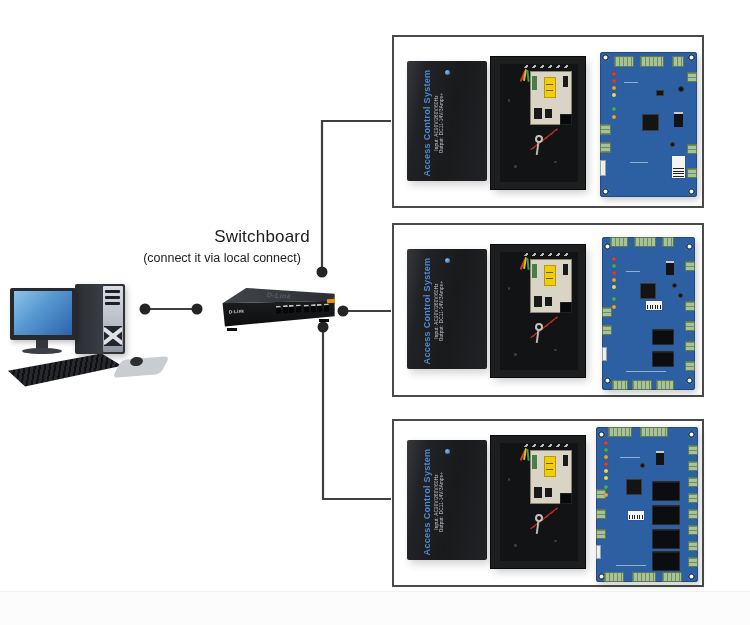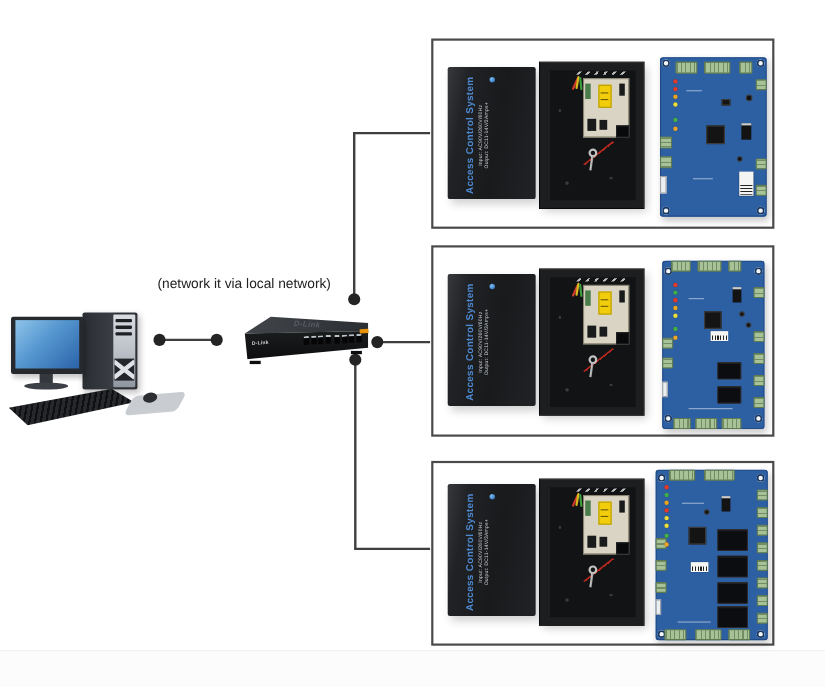--- a/index.html
+++ b/index.html
@@ -168,21 +168,22 @@
     <div class="pc-monitor">
       <div class="pc-screen"></div>
     </div>
     <div class="pc-neck"></div>
     <div class="pc-base"></div>
     <div class="pc-keyboard"></div>
     <div class="pc-pad"></div>
     <div class="pc-mouse"></div>
   </div>
 
-  <div class="sw-sub">(network it via local network)</div>
+  <div class="sw-title">Switchboard</div>
+  <div class="sw-sub">(connect it via local connect)</div>
 
   <div class="nsw">
     <div class="nsw-front"></div>
     <div class="nsw-top"></div>
     <span class="nsw-top-logo">D-Link</span>
     <span class="nsw-front-logo">D-Link</span>
     <div class="ports g1">
       <div class="port"></div>
       <div class="port"></div>
       <div class="port"></div>

